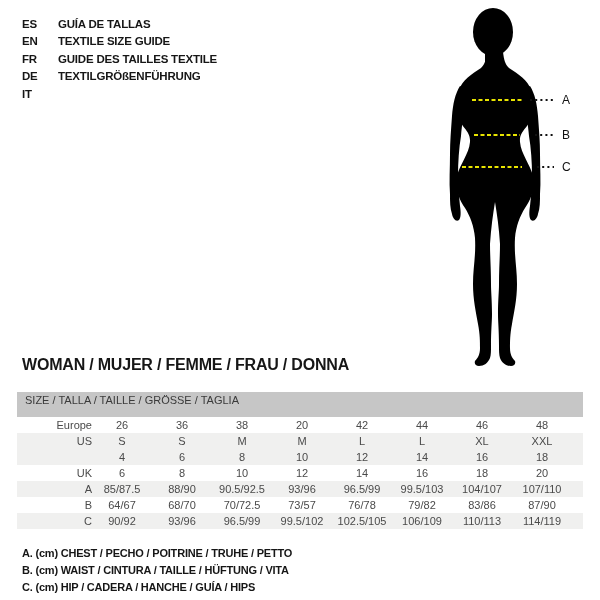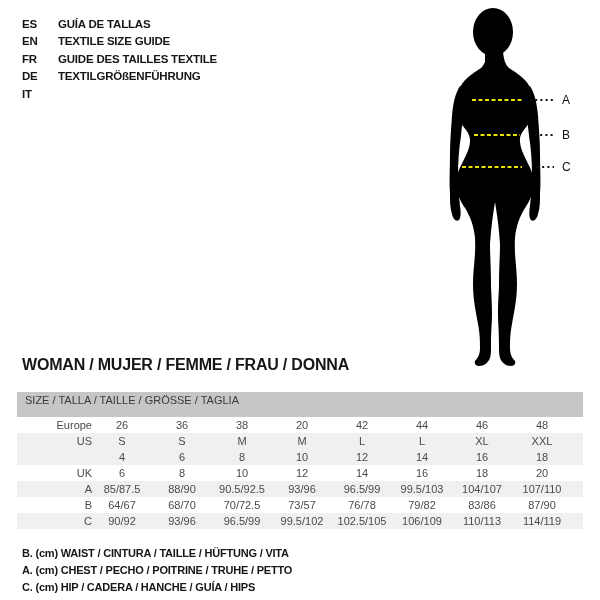--- a/index.html
+++ b/index.html
@@ -211,18 +211,18 @@
           <span class="cell">99.5/102</span>
           <span class="cell">102.5/105</span>
           <span class="cell">106/109</span>
           <span class="cell">110/113</span>
           <span class="cell">114/119</span>
         </div>
       </div>
   </div>
 
   <div class="legend" id="legend">
+      <div class="legend-line">A. (cm) CHEST / PECHO / POITRINE / TRUHE / PETTO</div>
       <div class="legend-line">B. (cm) WAIST / CINTURA / TAILLE / HÜFTUNG / VITA</div>
-      <div class="legend-line">A. (cm) CHEST / PECHO / POITRINE / TRUHE / PETTO</div>
       <div class="legend-line">C. (cm) HIP / CADERA / HANCHE / GUÍA / HIPS</div>
     </div>
 
 </div>
 
 </body></html>

